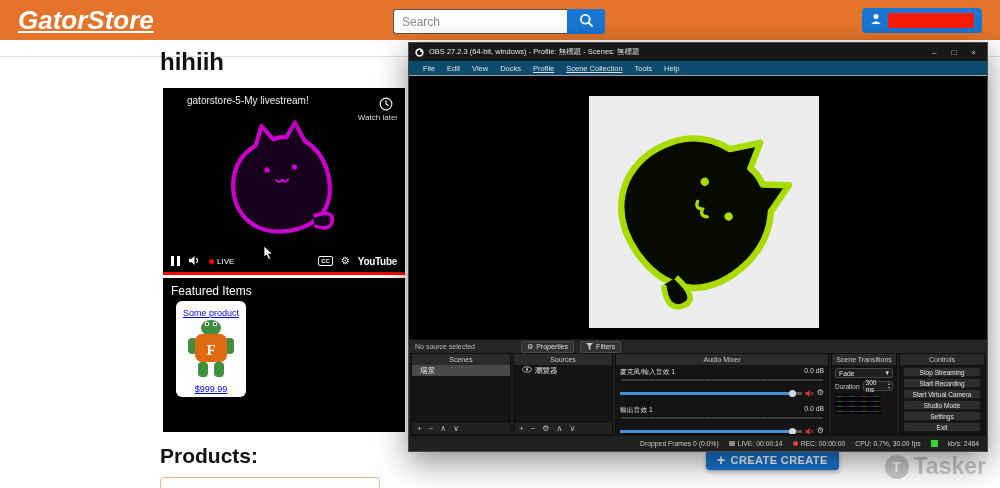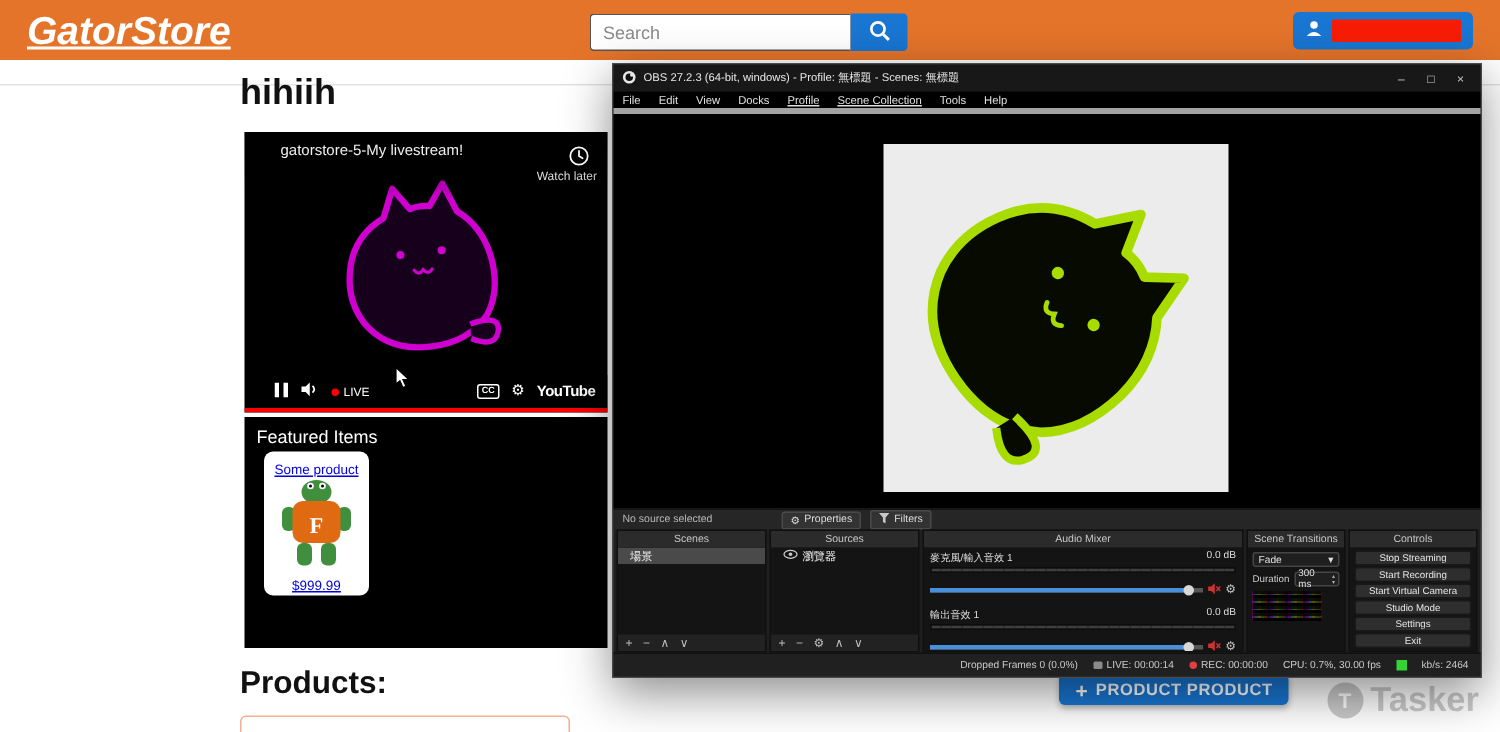--- a/index.html
+++ b/index.html
@@ -27,21 +27,21 @@
   .page-title { position:absolute; left:160px; top:48px; font-size:24px; font-weight:bold; color:#111; }
 
   .video { position:absolute; left:163px; top:88px; width:242px; height:187px; background:#000; overflow:hidden; }
   .video-topgrad { position:absolute; top:0; left:0; right:0; height:44px;
     background:linear-gradient(rgba(0,0,0,.75), rgba(0,0,0,0)); }
   .video-title { position:absolute; top:7px; left:24px; color:#eee; font-size:10px; }
   .watch-later-icon { position:absolute; top:9px; right:12px; }
   .watch-later-label { position:absolute; top:25px; right:7px; color:#ddd; font-size:8px; }
   .cat-video { position:absolute; left:58px; top:20px; transform:rotate(-4deg); }
   .video-controls { position:absolute; left:0; right:0; bottom:3px; height:22px; background:#000;
-    display:flex; align-items:center; padding:0 8px; gap:8px;margin-left:12px; }
+    display:flex; align-items:center; padding:0 8px; gap:8px; }
   .vc-spacer { flex:1; }
   .live-wrap { display:flex; align-items:center; gap:3px; color:#fff; font-size:8px; }
   .live-dot { width:5px; height:5px; border-radius:50%; background:#f00; }
   .cc-badge { border:1px solid #fff; border-radius:2px; font-size:6px; color:#fff;
     padding:1px 2px; font-weight:bold; line-height:1; }
   .gear-glyph { color:#fff; font-size:10px; line-height:1; }
   .yt-logo { color:#fff; font-size:10px; font-weight:bold; letter-spacing:-0.3px; }
   .cursor { position:absolute; left:100px; bottom:10px; z-index:3; }
   .video-progress { position:absolute; bottom:0; left:0; right:0; height:3px; background:#f00; }
 
@@ -68,22 +68,22 @@
   .wm-text { font-size:23px; font-weight:bold; color:#bdbdbd; }
 
   
   .obs { position:absolute; left:408px; top:42px; width:580px; height:410px; background:#1f1f1f;
     border:1px solid #4a4a4a; box-shadow:0 10px 30px rgba(0,0,0,.45); z-index:10; color:#ddd; }
   .obs-titlebar { position:absolute; top:0; left:0; right:0; height:18px; background:#181818;
     display:flex; align-items:center; padding:0 6px; gap:5px; }
   .obs-title { font-size:7.5px; color:#e6e6e6; white-space:nowrap; }
   .win-btns { margin-left:auto; display:flex; gap:15px; font-size:8px; color:#ccc; padding-right:5px; }
   .win-btns span { cursor:pointer; }
-  .obs-menubar { position:absolute; top:18px; left:0; right:0; height:15px; background:#000000;
-    display:flex; align-items:center; padding:0 0; border-bottom:4px solid #a3a3a3; }
+  .obs-menubar { position:absolute; top:18px; left:0; right:0; height:15px; background:#0c4a6e;
+    display:flex; align-items:center; padding:0 8px; border-bottom:1px solid #a3a3a3; }
   .menu-item { padding:2px 6px; font-size:7.5px; color:#e0e0e0; cursor:pointer; }
   .menu-item.u { text-decoration:underline; }
   .obs-preview { position:absolute; top:33px; left:0; right:0; height:263px; background:#000; overflow:hidden; }
   .canvas { position:absolute; left:180px; top:20px; width:230px; height:232px; background:#ececec; overflow:hidden; }
   .cat-obs { position:absolute; left:18px; top:16px; transform:rotate(58deg); }
   .obs-sourcebar { position:absolute; top:296px; left:0; right:0; height:14px; background:#262626;
     display:flex; align-items:center; padding:0 6px; gap:6px; border-top:1px solid #141414; font-size:7px; }
   .src-status { color:#b9b9b9; margin-right:40px; }
   .src-btn { display:flex; align-items:center; gap:3px; background:#333; border:1px solid #4a4a4a;
     border-radius:2px; padding:1px 5px; font-size:7px; color:#ddd; cursor:pointer; }
@@ -241,21 +241,21 @@
       </span>
       <a class="product-price">$999.99</a>
     </div>
   </div>
 
   <div class="products-heading">Products:</div>
   <div class="partial-card"></div>
 
   <button class="create-btn">
     <span class="create-plus">+</span>
-    <span>PRODUCT PRODUCT</span>
+    <span>CREATE CREATE</span>
   </button>
 
   <div class="watermark">
     <span class="wm-circle">T</span>
     <span class="wm-text">Tasker</span>
   </div>
 
   <div class="obs">
 
     <div class="obs-titlebar">

